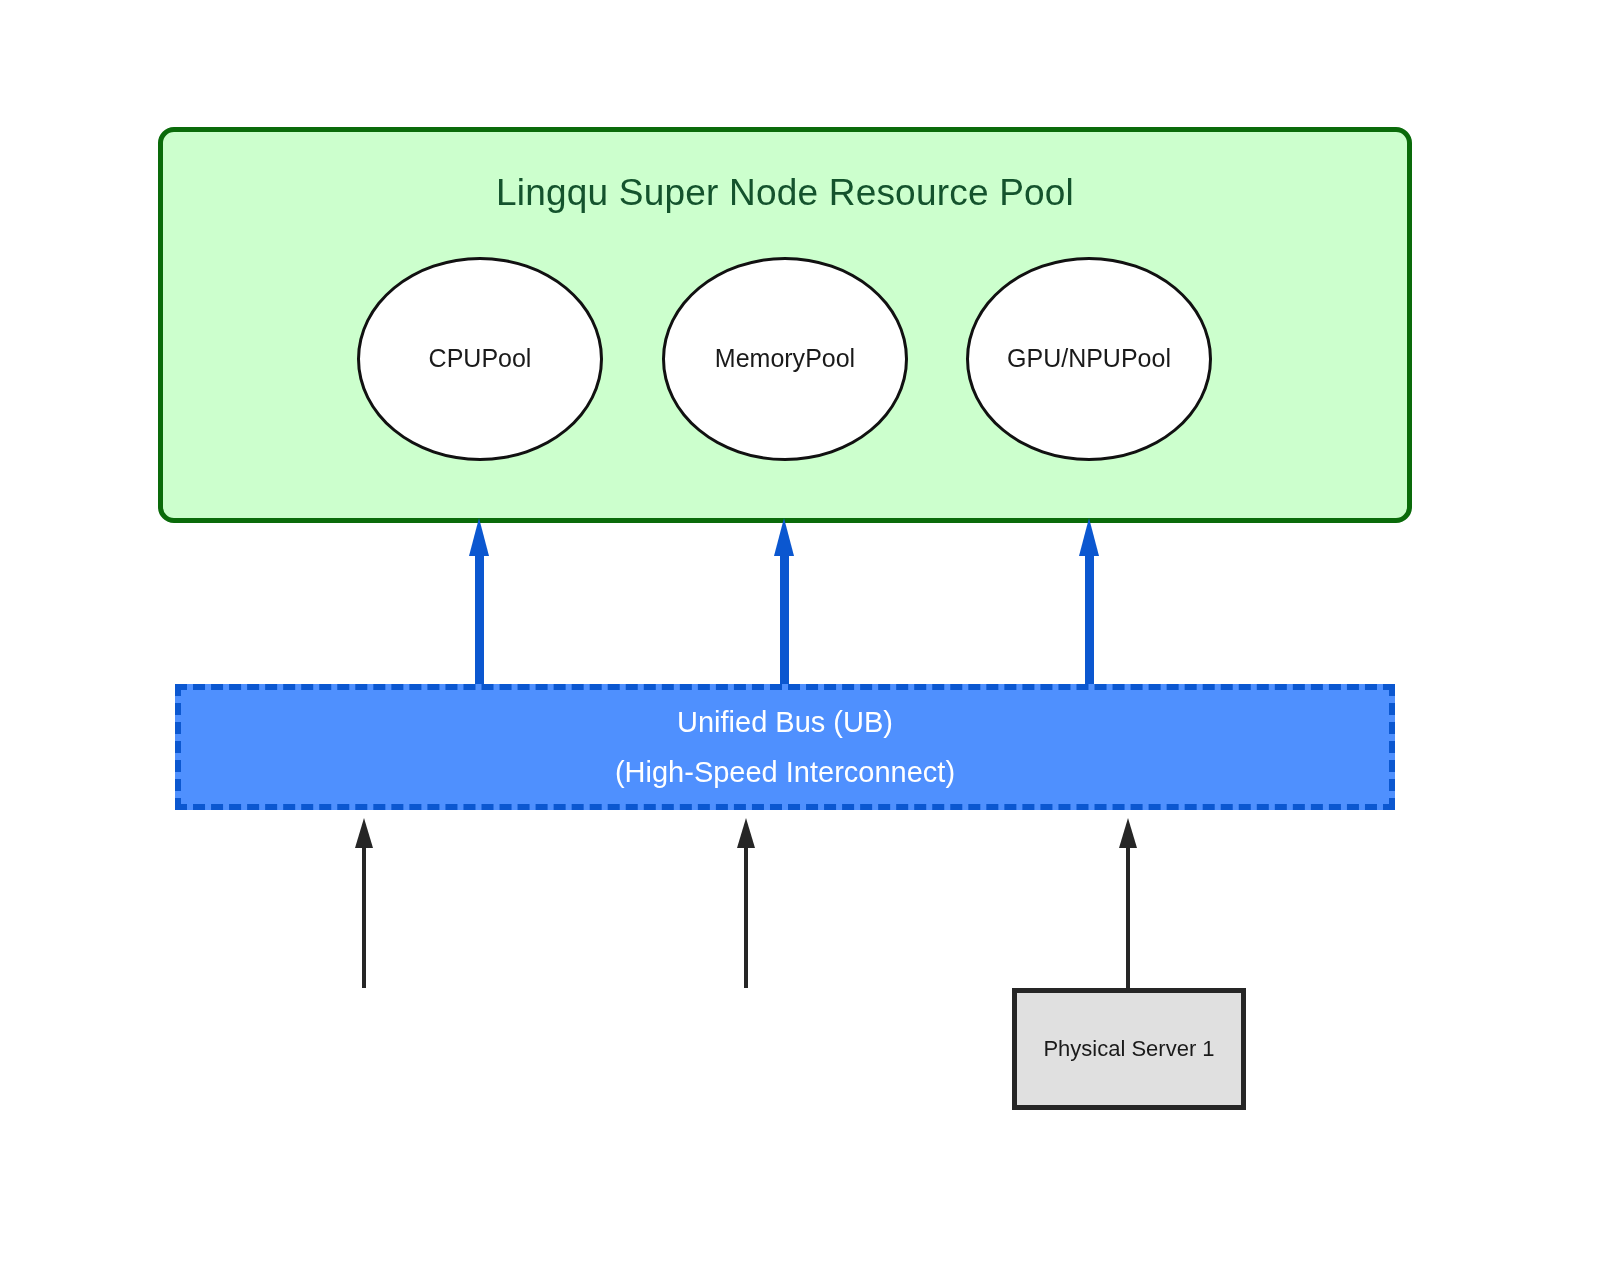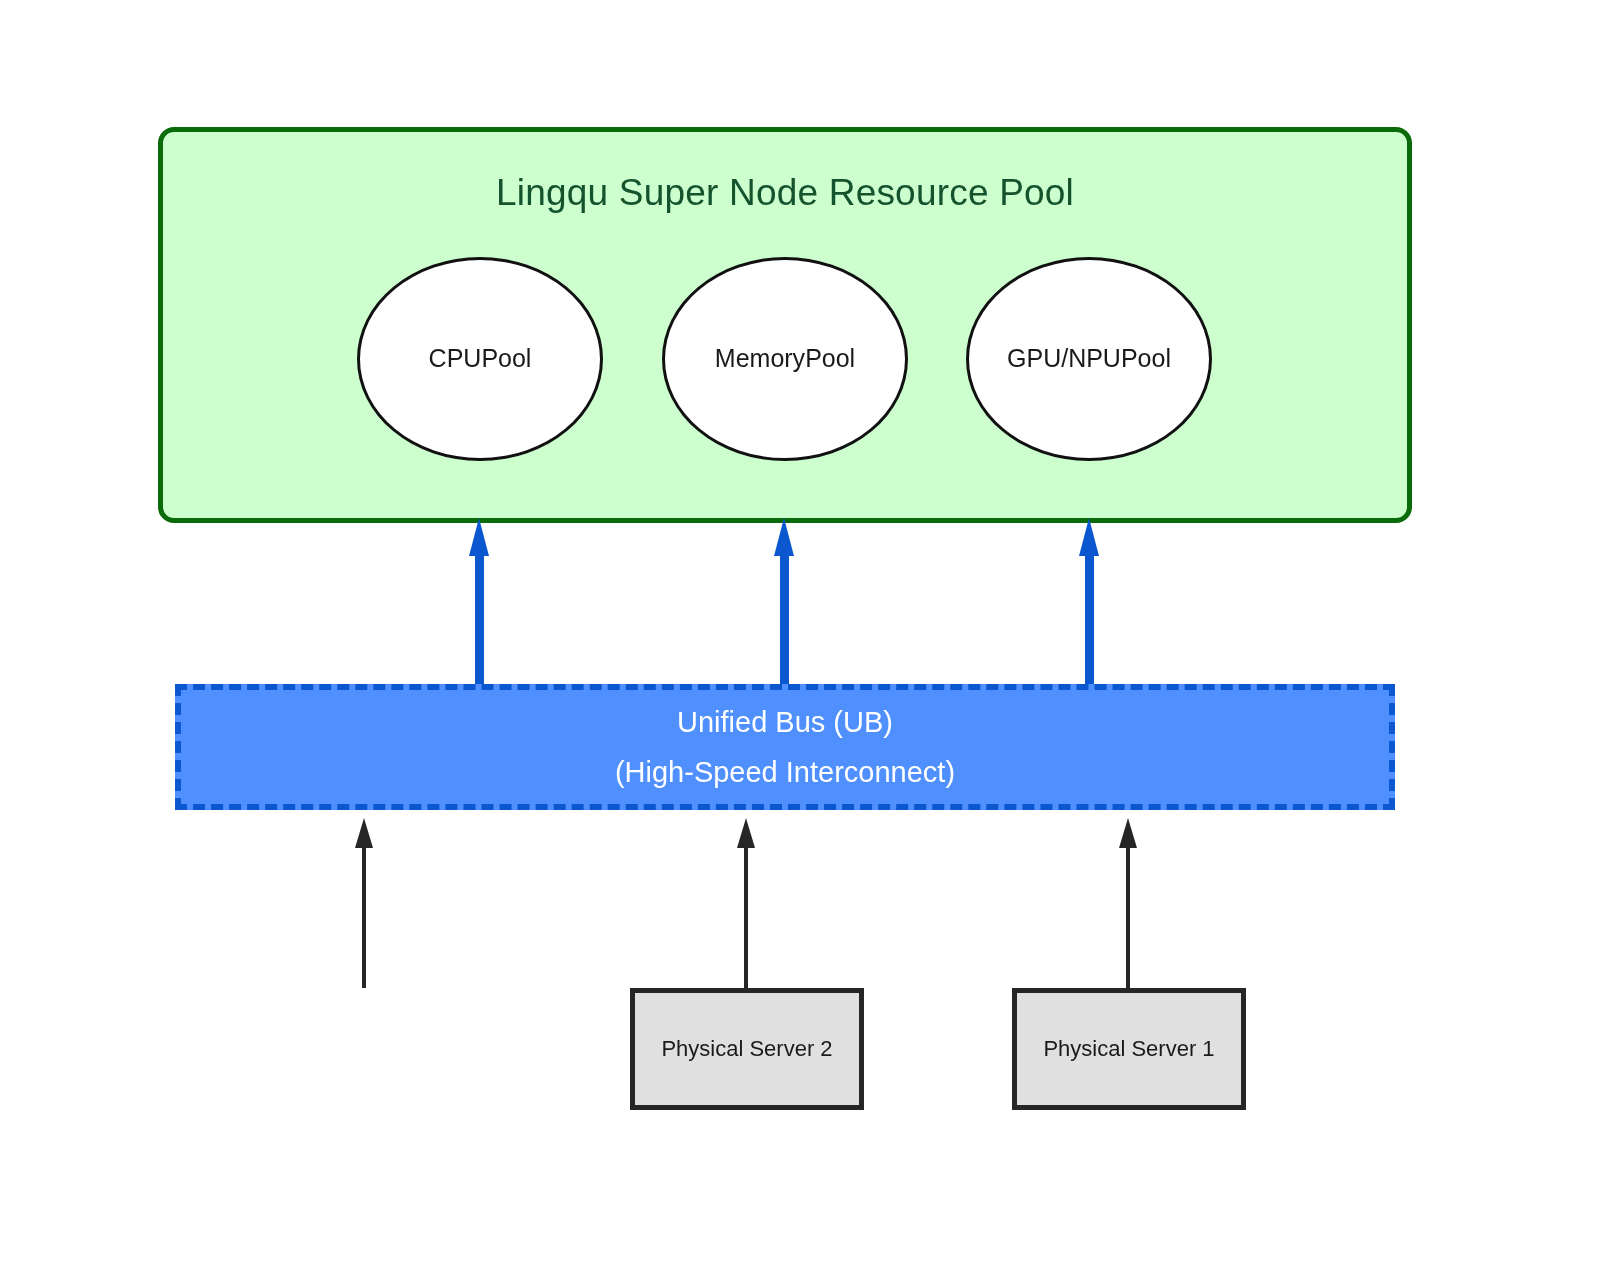--- a/index.html
+++ b/index.html
@@ -209,20 +209,17 @@
   </div>
   <div class="black-arrow" id="black-arrow-2">
     <div class="head"></div>
     <div class="shaft"></div>
   </div>
   <div class="black-arrow" id="black-arrow-3">
     <div class="head"></div>
     <div class="shaft"></div>
   </div>
 
-  <div class="server-box" id="server-box-2">
-    <span>Physical Server 2</span>
-  </div>
   <div class="server-box" id="server-box-3">
     <span>Physical Server 1</span>
   </div>
 
 </div>
 
 </body></html>

